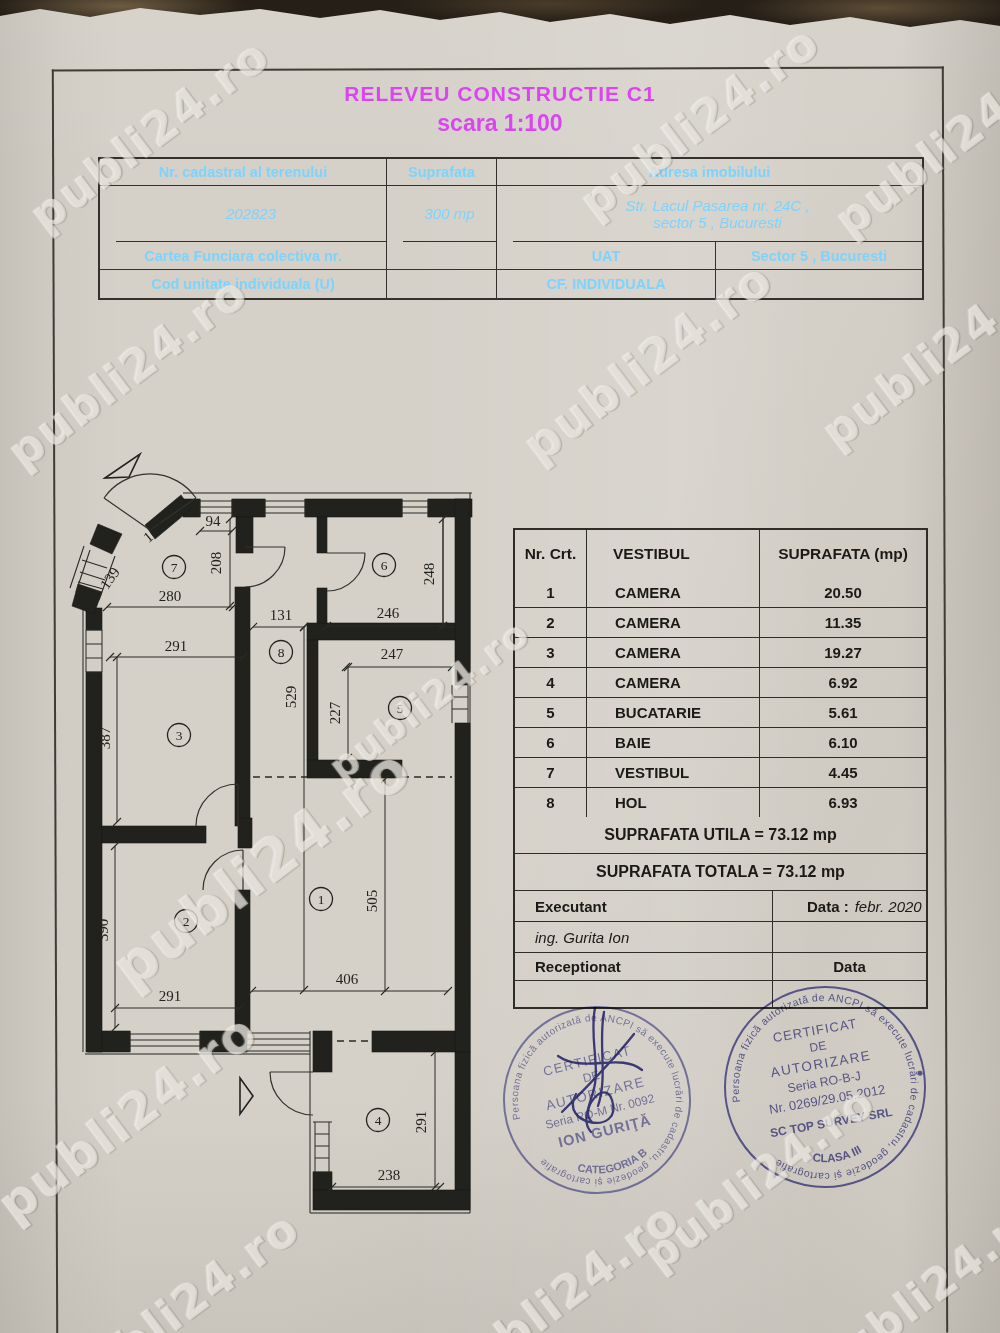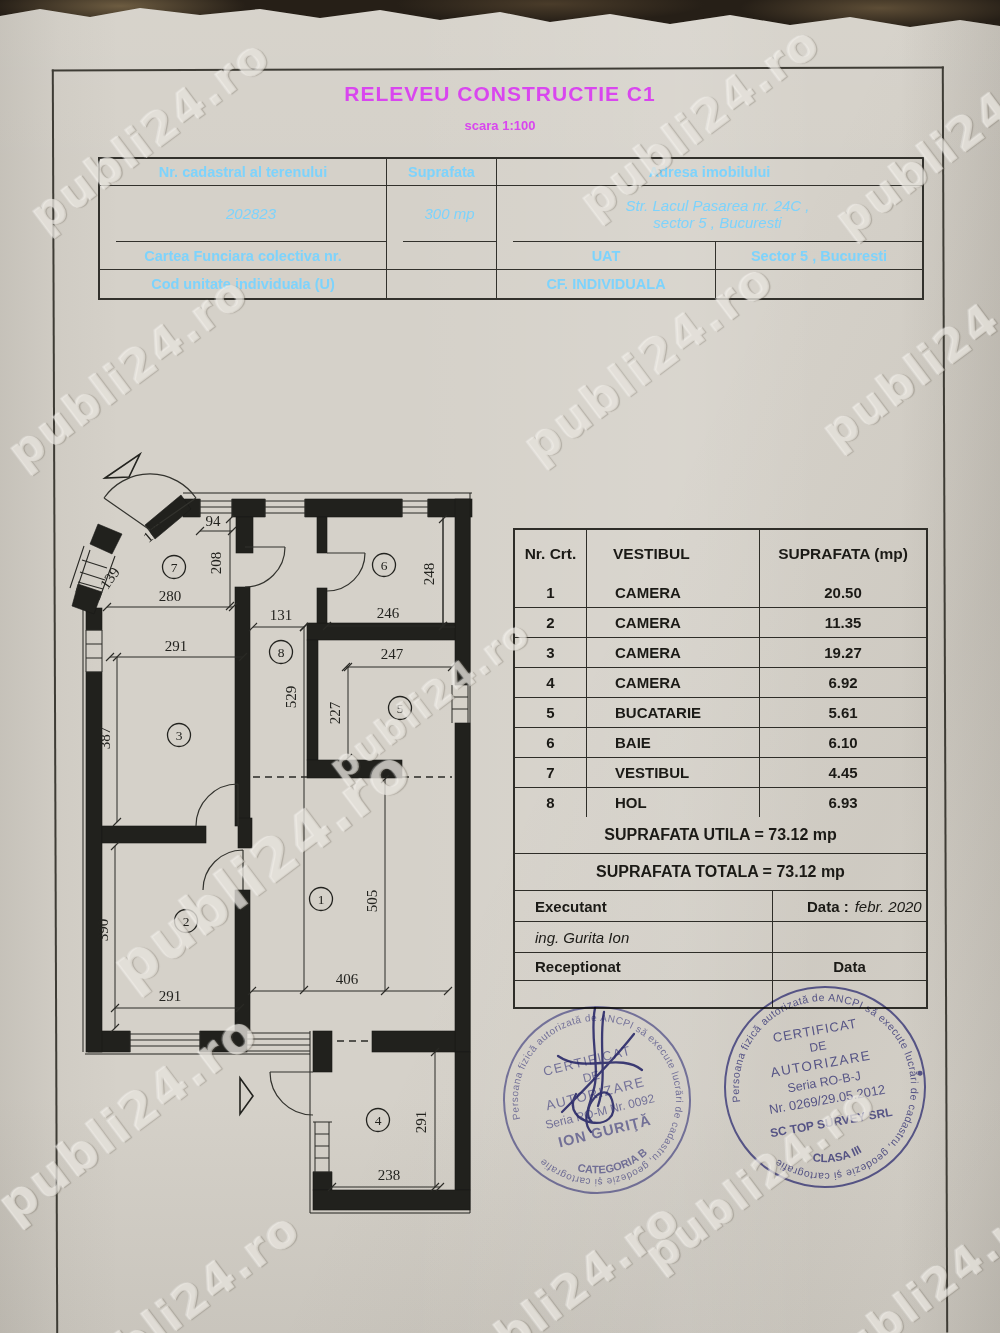--- a/index.html
+++ b/index.html
@@ -27,21 +27,21 @@
   }
   
   .frame {
     position:absolute; left:54px; top:68px; width:892px; height:1266px;
     border:2px solid #3e3c35; border-bottom:none;
     transform:rotate(-.2deg);
   }
   
   .title-block { position:absolute; left:0; top:82px; width:1000px; text-align:center; color:#d946ef; }
   .title-line1 { font-size:21px; font-weight:bold; letter-spacing:1px; }
-  .title-line2 { font-size:13px; font-weight:bold; margin-top:12px; }
+  .title-line2 { font-size:23px; font-weight:bold; margin-top:4px; }
   
   .header-table {
     position:absolute; left:98px; top:157px; width:826px;
     border:2px solid #32312c; color:#7dd3fc; font-size:14.5px;
     display:grid; grid-template-columns:287px 110px 219px 206px;
     grid-template-rows:27px 56px 28px 28px;
   }
   .ht-cell { border-right:1.5px solid #32312c; border-bottom:1.5px solid #32312c;
     display:flex; flex-direction:column; align-items:center; justify-content:center; text-align:center; }
   .ht-cell.last { border-right:none; }

